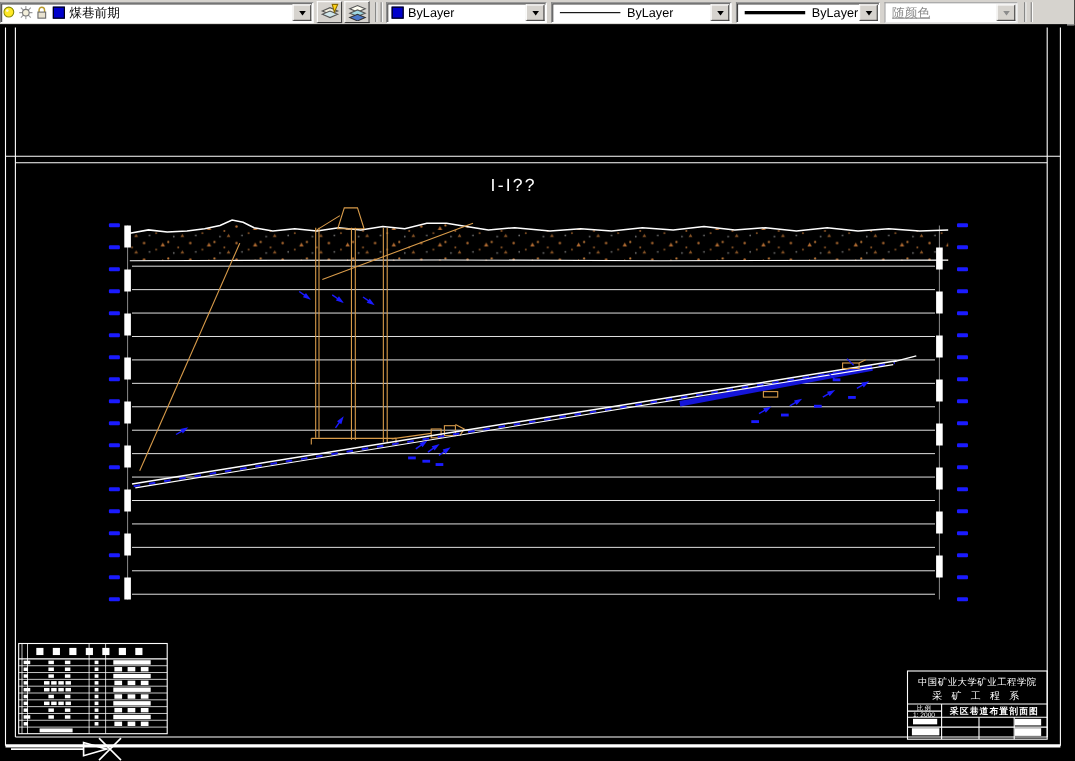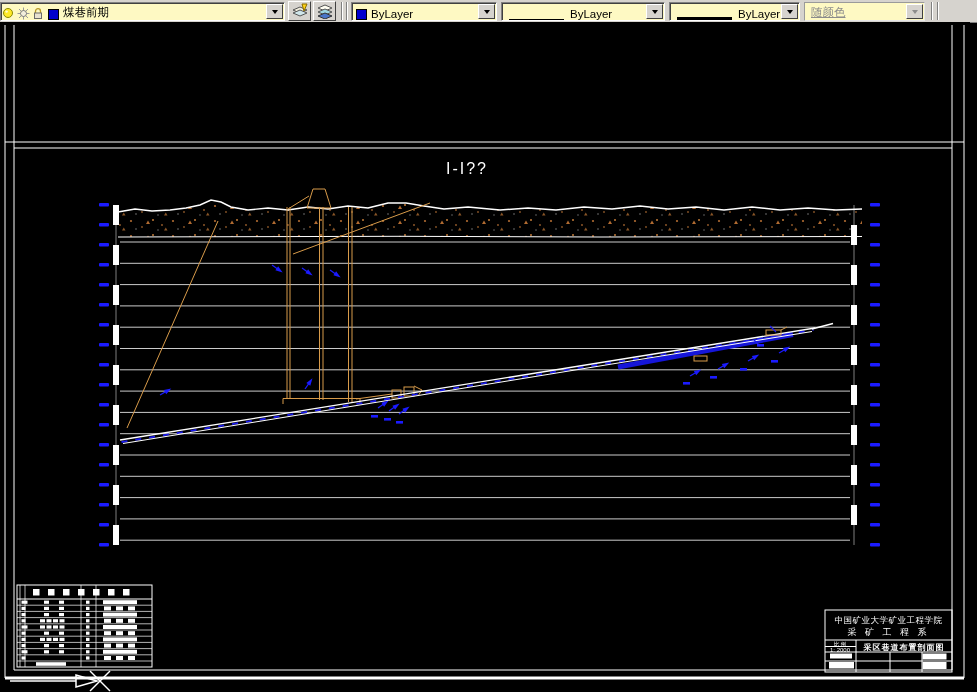--- a/index.html
+++ b/index.html
@@ -1,24 +1,24 @@
 <!DOCTYPE html>
 <html><head>
 <meta charset="utf-8">
 <style>
   html,body{margin:0;padding:0;background:#000;}
   .screen{position:relative;width:977px;height:692px;overflow:hidden;background:#000;
           font-family:"Liberation Sans",sans-serif;}
   
   .toolbar{position:absolute;left:0;top:0;width:977px;height:22px;background:#d6d3ce;
            border-bottom:1px solid #808080;}
-  .combo{position:absolute;top:2px;height:17px;background:#fef9c3;
+  .combo{position:absolute;top:2px;height:17px;background:#ffffff;
          border:1px solid;border-color:#808080 #fff #fff #808080;
          box-shadow:inset 1px 1px 0 #404040;
-         display:flex;align-items:flex-end;font-size:11.5px;color:#000;}
+         display:flex;align-items:center;font-size:11.5px;color:#000;}
   .combo .txt{white-space:nowrap;overflow:hidden;}
   .dd-btn{position:absolute;right:1px;top:1px;width:15px;height:13px;background:#d6d3ce;
           border:1px solid;border-color:#fff #404040 #404040 #fff;
           display:flex;align-items:center;justify-content:center;}
   .dd-arrow{width:0;height:0;border:3px solid transparent;border-top:4px solid #000;margin-top:4px;}
   .dd-arrow.gray{border-top-color:#8c8c8c;}
   .swatch{width:9px;height:9px;background:#0000cc;border:1px solid #000;margin:0 4px 0 4px;flex:none;}
   .lt-thin{width:55px;height:1px;background:#000;margin:0 6px 0 7px;flex:none;}
   .lt-thick{width:55px;height:3px;background:#000;margin:0 6px 0 7px;flex:none;}
   .tbtn{position:absolute;top:1px;width:23px;height:20px;background:#d6d3ce;

